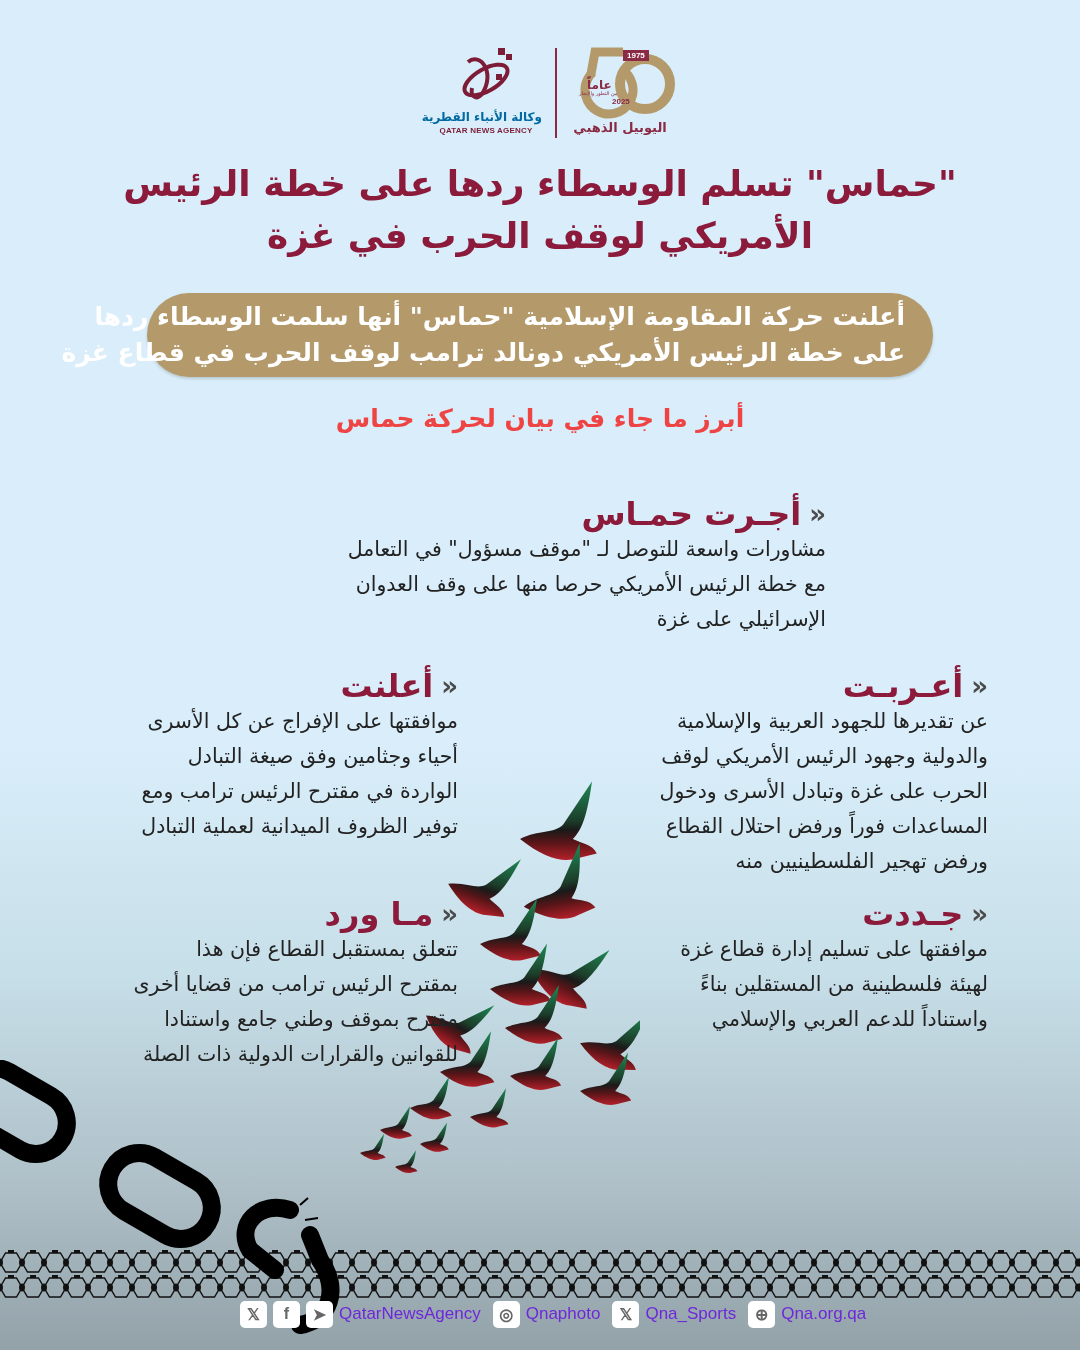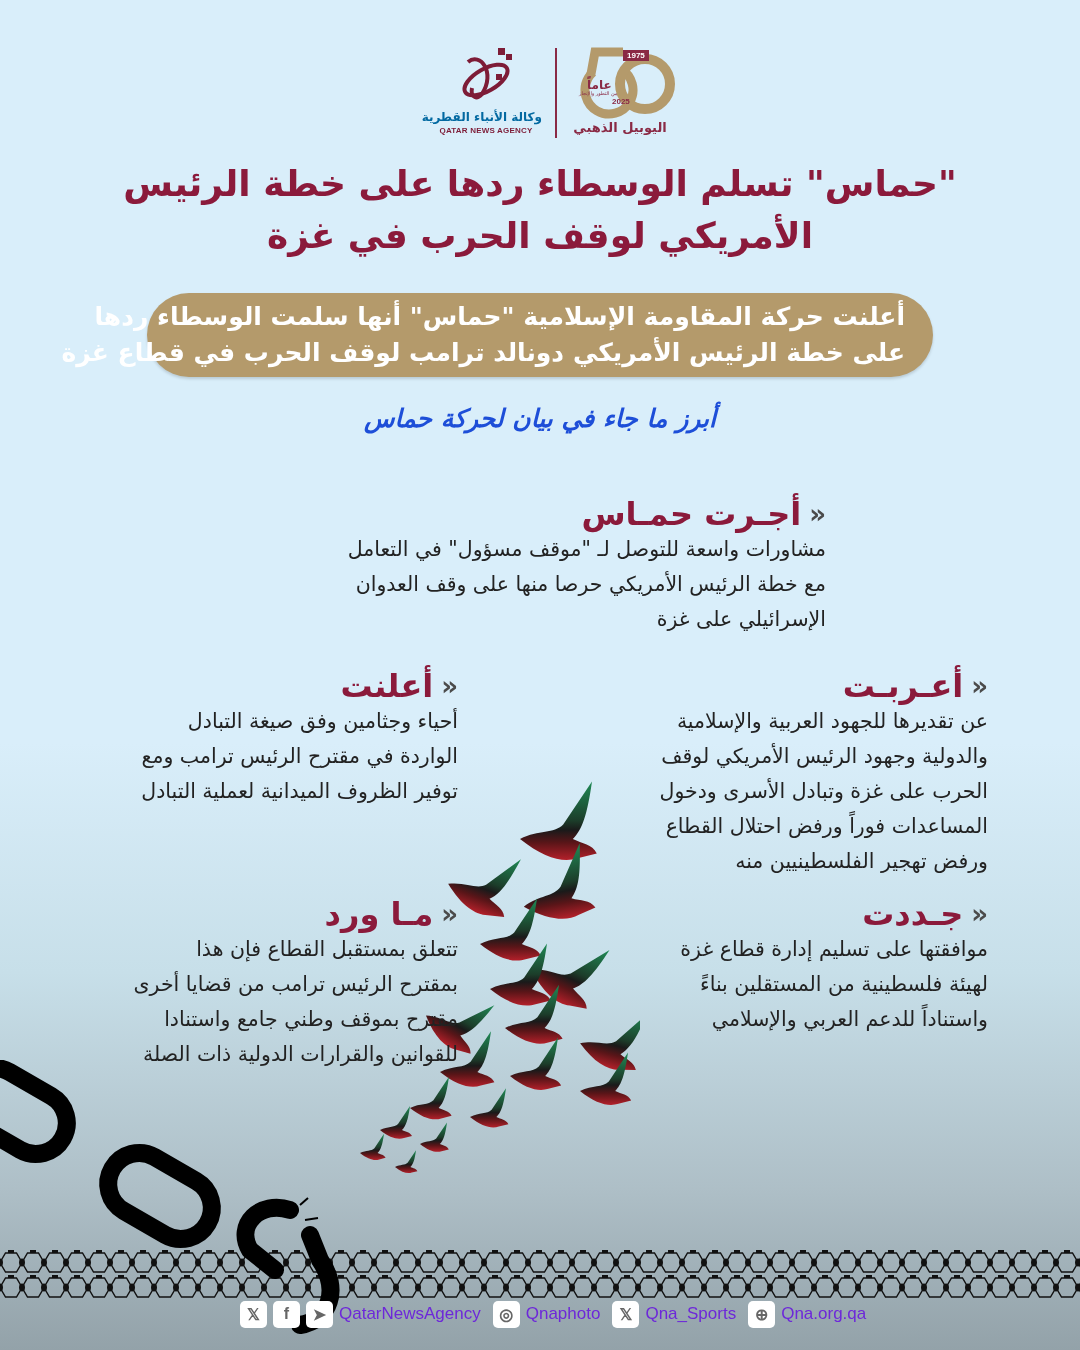--- a/index.html
+++ b/index.html
@@ -27,21 +27,21 @@
   #jubilee-label { position:absolute; left:0; top:80px; width:110px; text-align:center; font-size:13px; font-weight:bold; color:#8a2a45; direction:rtl; white-space:nowrap; }
 
   
   #main-title { left:120px; top:158px; width:840px; text-align:center; color:#8b1a3b; font-weight:bold; font-size:36px; line-height:52px; }
 
   
   #intro-pill { left:147px; top:293px; width:786px; height:84px; background:#b49a6b; border-radius:42px; box-shadow:0 2px 3px rgba(0,0,0,.15); }
   #intro-text { position:absolute; left:20px; right:28px; top:6px; text-align:center; color:#fff; font-weight:bold; font-size:25px; line-height:36px; white-space:nowrap; }
 
   
-  #section-subtitle { left:200px; top:404px; width:680px; text-align:center; color:#1d4ed8; font-weight:bold; font-size:25px;font-style:italic; }
+  #section-subtitle { left:200px; top:404px; width:680px; text-align:center; color:#ef4444; font-weight:bold; font-size:25px; }
 
   
   .block { position:absolute; direction:rtl; }
   .block-head { display:flex; align-items:center; gap:8px; height:40px; }
   .chev { color:#4b4b4b; font-size:26px; font-weight:bold; line-height:1; }
   .block-title { color:#8b1a3b; font-weight:bold; font-size:32px; line-height:40px; }
   .block-body { color:#222; font-size:20.5px; line-height:35px; white-space:nowrap; margin-top:-2px; }
 
   #block-1 { right:254px; top:494px; width:560px; }
   #block-2 { right:622px; top:666px; width:380px; }
@@ -172,20 +172,21 @@
     <div>الإسرائيلي على غزة</div>
   </div>
 </div>
 
 <div id="block-2" class="block">
   <div class="block-head">
     <span class="chev">«</span>
     <span class="block-title">أعلنت</span>
   </div>
   <div class="block-body">
+    <div>موافقتها على الإفراج عن كل الأسرى</div>
     <div>أحياء وجثامين وفق صيغة التبادل</div>
     <div>الواردة في مقترح الرئيس ترامب ومع</div>
     <div>توفير الظروف الميدانية لعملية التبادل</div>
   </div>
 </div>
 
 <div id="block-3" class="block">
   <div class="block-head">
     <span class="chev">«</span>
     <span class="block-title">أعـربـت</span>

